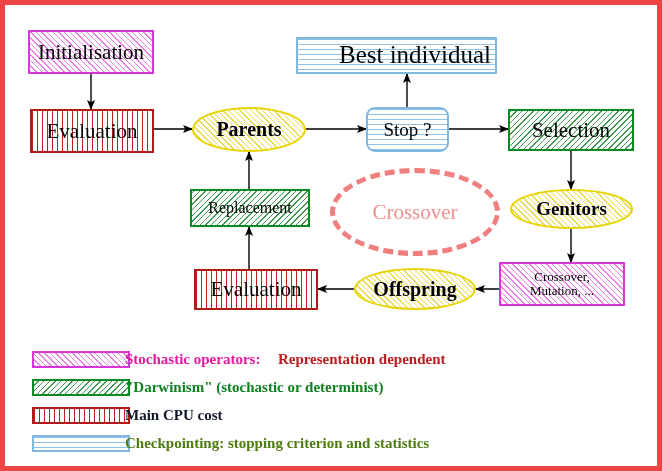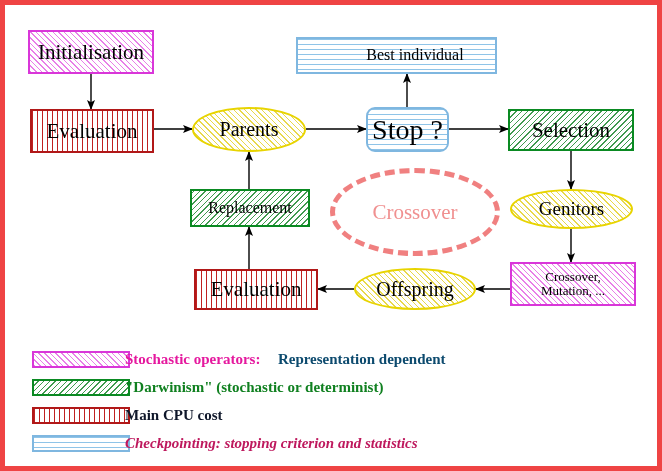--- a/index.html
+++ b/index.html
@@ -66,20 +66,21 @@
     background-color: #ffffff;
     background-image: repeating-linear-gradient(180deg,
       #8fc4e8 0px, #8fc4e8 1px, #ffffff 1px, #ffffff 5px);
     border: 2px solid #7fb7e0;
   }
   .pat-yellow {
     background-color: #ffffff;
     background-image: repeating-linear-gradient(45deg,
       #e8d84a 0px, #e8d84a 1px, #ffffff 1px, #ffffff 4px);
     border: 2px solid #e8d400;
+    font-weight: bold;
   }
   .ellipse { border-radius: 50%; }
   .rounded { border-radius: 9px; }
 
   .dashed-ellipse {
     position: absolute;
     border: 5px dashed #f08080;
     border-radius: 50%;
     box-sizing: border-box;
     display: flex;
@@ -163,37 +164,37 @@
   </div>
 
   <div class="node pat-red" style="left:25px; top:104px; width:124px; height:44px; font-size:21px;">
     <span class="lbl">Evaluation</span>
   </div>
 
   <div class="node pat-yellow ellipse" style="left:187px; top:102px; width:114px; height:45px; font-size:20px;">
     <span class="lbl">Parents</span>
   </div>
 
-  <div class="node pat-blue" style="left:291px; top:32px; width:201px; height:37px; font-size:16px;padding-left:37px;">
+  <div class="node pat-blue" style="left:291px; top:32px; width:201px; height:37px; font-size:25px;padding-left:37px;">
     <span class="lbl">Best individual</span>
   </div>
 
-  <div class="node pat-blue rounded" style="left:361px; top:102px; width:83px; height:45px; font-size:28px;">
+  <div class="node pat-blue rounded" style="left:361px; top:102px; width:83px; height:45px; font-size:19px;">
     <span class="lbl">Stop ?</span>
   </div>
 
   <div class="node pat-yellow ellipse" style="left:505px; top:184px; width:123px; height:40px; font-size:19px;">
     <span class="lbl">Genitors</span>
   </div>
 
   <div class="node pat-green" style="left:503px; top:104px; width:126px; height:42px; font-size:21px;">
     <span class="lbl">Selection</span>
   </div>
 
-  <div class="node pat-magenta" style="left:505px; top:257px; width:126px; height:44px; font-size:13px; flex-direction:column;">
+  <div class="node pat-magenta" style="left:494px; top:257px; width:126px; height:44px; font-size:13px; flex-direction:column;">
     <span class="lbl">Crossover,</span>
     <span class="lbl">Mutation, ...</span>
   </div>
 
   <div class="node pat-yellow ellipse" style="left:349px; top:263px; width:122px; height:42px; font-size:20px;">
     <span class="lbl">Offspring</span>
   </div>
 
   <div class="node pat-red" style="left:189px; top:264px; width:124px; height:41px; font-size:21px;">
     <span class="lbl">Evaluation</span>
@@ -207,34 +208,34 @@
     <span class="lbl" style="font-size:21px;">Crossover</span>
   </div>
 
   <div id="legend">
 
     <div class="legend-row">
       <span class="swatch pat-magenta"></span>
       <span class="legend-text">
         <span class="t1" style="color:#e5189e;">Stochastic operators:</span>
         <span style="display:inline-block;width:10px;"></span>
-        <span class="t2" style="color:#0c4a6e;">Representation dependent</span>
+        <span class="t2" style="color:#b91c1c;">Representation dependent</span>
       </span>
     </div>
 
     <div class="legend-row">
       <span class="swatch pat-green"></span>
       <span class="legend-text" style="color:#108020;">"Darwinism" (stochastic or determinist)</span>
     </div>
 
     <div class="legend-row">
       <span class="swatch pat-red"></span>
       <span class="legend-text" style="color:#0f172a;">Main CPU cost</span>
     </div>
 
     <div class="legend-row">
       <span class="swatch pat-blue"></span>
-      <span class="legend-text" style="color:#be185d;font-style:italic;">Checkpointing: stopping criterion and statistics</span>
+      <span class="legend-text" style="color:#4d7c0f;">Checkpointing: stopping criterion and statistics</span>
     </div>
 
   </div>
 
 </div>
 
 </body></html>

